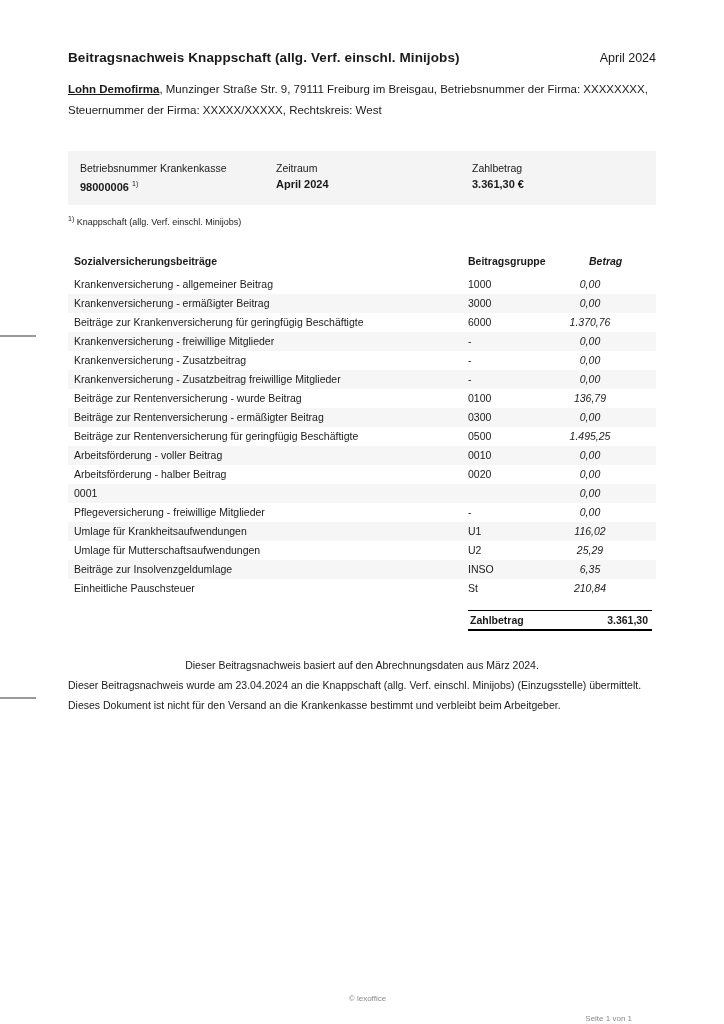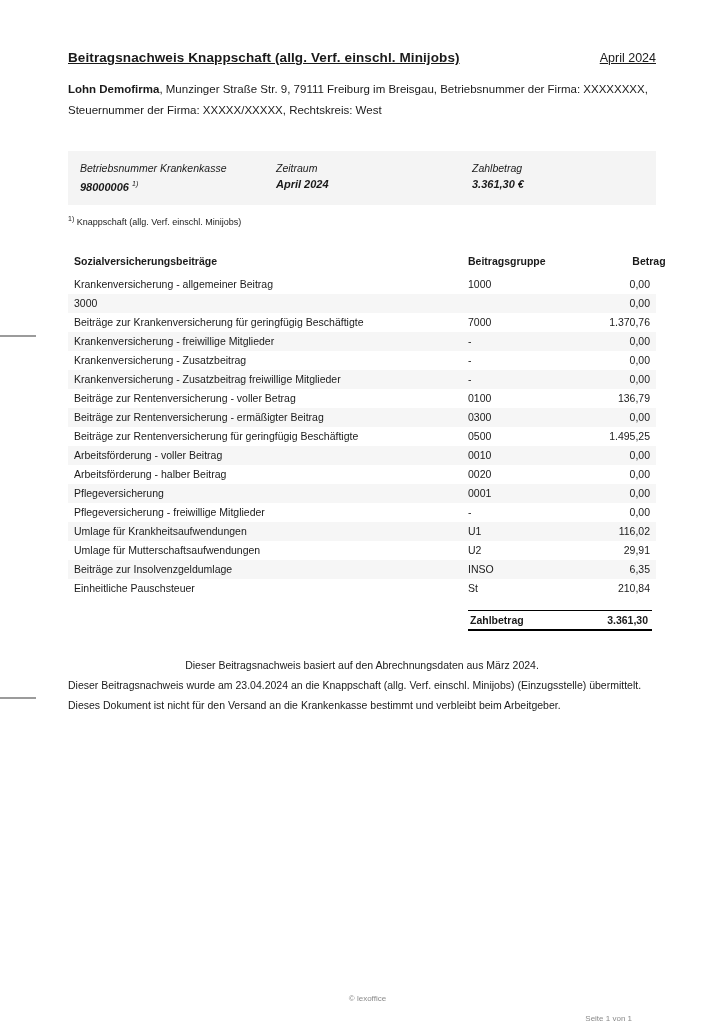--- a/index.html
+++ b/index.html
@@ -28,39 +28,37 @@
   .fold-mark.bottom { top: 697px; }
 
   .content { padding: 0 68px; }
 
   
   .title-row {
     display: flex;
     justify-content: space-between;
     align-items: baseline;
     margin-top: 50px;
-    text-decoration: underline;
   }
   .doc-title { font-size: 13.5px; font-weight: bold; letter-spacing: 0.1px; }
   .doc-period { font-size: 12.5px; }
 
   
   .address {
     margin-top: 14px;
     font-size: 11.5px;
     line-height: 21px;
   }
-  .address b { font-weight: bold; }
+  .address b { font-weight: bold; text-decoration: underline; }
 
   
   .info-boxes {
     display: flex;
     gap: 0;
     margin-top: 30px;
-    font-style: italic;
   }
   .info-box {
     flex: 1 1 0;
     background: #f4f4f4;
     padding: 9px 12px 10px 12px;
     min-height: 50px;
   }
   .info-box .lbl { font-size: 10.5px; line-height: 16px; }
   .info-box .val { font-size: 11px; font-weight: bold; line-height: 16px; }
   sup.fn { font-size: 7px; vertical-align: super; font-weight: normal; }
@@ -78,21 +76,21 @@
   .t-row, .t-head {
     display: flex;
     align-items: center;
     height: 19px;
     padding: 0 6px;
     font-size: 10.5px;
   }
   .t-head { font-weight: bold; height: 20px; margin-bottom: 4px; }
   .col-label { flex: 0 0 394px; }
   .col-group { flex: 1 1 auto; }
-  .col-amount { flex: 0 0 120px; text-align: right; }
+  .col-amount { flex: 0 0 120px; text-align: center; font-style: italic; }
   .t-body .t-row:nth-child(even) { background: #f6f6f6; }
 
   
   .total-row {
     margin-top: 12px;
     margin-left: 400px;
     width: 184px;
     display: flex;
     justify-content: space-between;
     align-items: center;
@@ -169,45 +167,46 @@
         <div class="col-group">Beitragsgruppe</div>
         <div class="col-amount">Betrag</div>
       </div>
       <div class="t-body">
         <div class="t-row">
           <div class="col-label">Krankenversicherung - allgemeiner Beitrag</div>
           <div class="col-group">1000</div>
           <div class="col-amount">0,00</div>
         </div>
         <div class="t-row">
+          <div class="col-label">Krankenversicherung - ermäßigter Beitrag</div>
           <div class="col-group">3000</div>
           <div class="col-amount">0,00</div>
         </div>
         <div class="t-row">
           <div class="col-label">Beiträge zur Krankenversicherung für geringfügig Beschäftigte</div>
-          <div class="col-group">7000</div>
+          <div class="col-group">6000</div>
           <div class="col-amount">1.370,76</div>
         </div>
         <div class="t-row">
           <div class="col-label">Krankenversicherung - freiwillige Mitglieder</div>
           <div class="col-group">-</div>
           <div class="col-amount">0,00</div>
         </div>
         <div class="t-row">
           <div class="col-label">Krankenversicherung - Zusatzbeitrag</div>
           <div class="col-group">-</div>
           <div class="col-amount">0,00</div>
         </div>
         <div class="t-row">
           <div class="col-label">Krankenversicherung - Zusatzbeitrag freiwillige Mitglieder</div>
           <div class="col-group">-</div>
           <div class="col-amount">0,00</div>
         </div>
         <div class="t-row">
-          <div class="col-label">Beiträge zur Rentenversicherung - voller Betrag</div>
+          <div class="col-label">Beiträge zur Rentenversicherung - wurde Beitrag</div>
           <div class="col-group">0100</div>
           <div class="col-amount">136,79</div>
         </div>
         <div class="t-row">
           <div class="col-label">Beiträge zur Rentenversicherung - ermäßigter Beitrag</div>
           <div class="col-group">0300</div>
           <div class="col-amount">0,00</div>
         </div>
         <div class="t-row">
           <div class="col-label">Beiträge zur Rentenversicherung für geringfügig Beschäftigte</div>
@@ -218,38 +217,37 @@
           <div class="col-label">Arbeitsförderung - voller Beitrag</div>
           <div class="col-group">0010</div>
           <div class="col-amount">0,00</div>
         </div>
         <div class="t-row">
           <div class="col-label">Arbeitsförderung - halber Beitrag</div>
           <div class="col-group">0020</div>
           <div class="col-amount">0,00</div>
         </div>
         <div class="t-row">
-          <div class="col-label">Pflegeversicherung</div>
           <div class="col-group">0001</div>
           <div class="col-amount">0,00</div>
         </div>
         <div class="t-row">
           <div class="col-label">Pflegeversicherung - freiwillige Mitglieder</div>
           <div class="col-group">-</div>
           <div class="col-amount">0,00</div>
         </div>
         <div class="t-row">
           <div class="col-label">Umlage für Krankheitsaufwendungen</div>
           <div class="col-group">U1</div>
           <div class="col-amount">116,02</div>
         </div>
         <div class="t-row">
           <div class="col-label">Umlage für Mutterschaftsaufwendungen</div>
           <div class="col-group">U2</div>
-          <div class="col-amount">29,91</div>
+          <div class="col-amount">25,29</div>
         </div>
         <div class="t-row">
           <div class="col-label">Beiträge zur Insolvenzgeldumlage</div>
           <div class="col-group">INSO</div>
           <div class="col-amount">6,35</div>
         </div>
         <div class="t-row">
           <div class="col-label">Einheitliche Pauschsteuer</div>
           <div class="col-group">St</div>
           <div class="col-amount">210,84</div>

